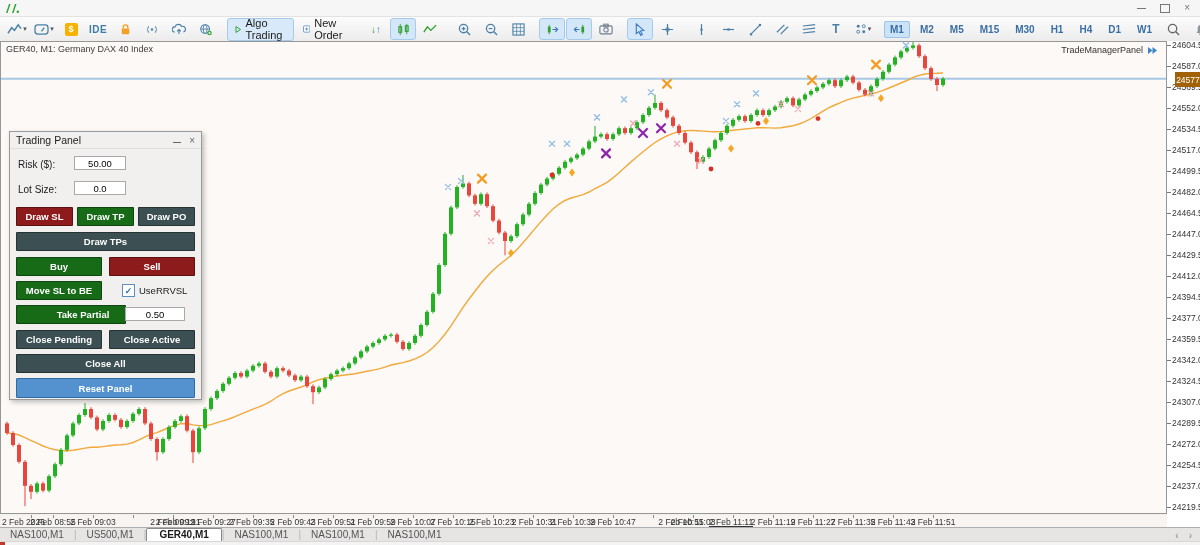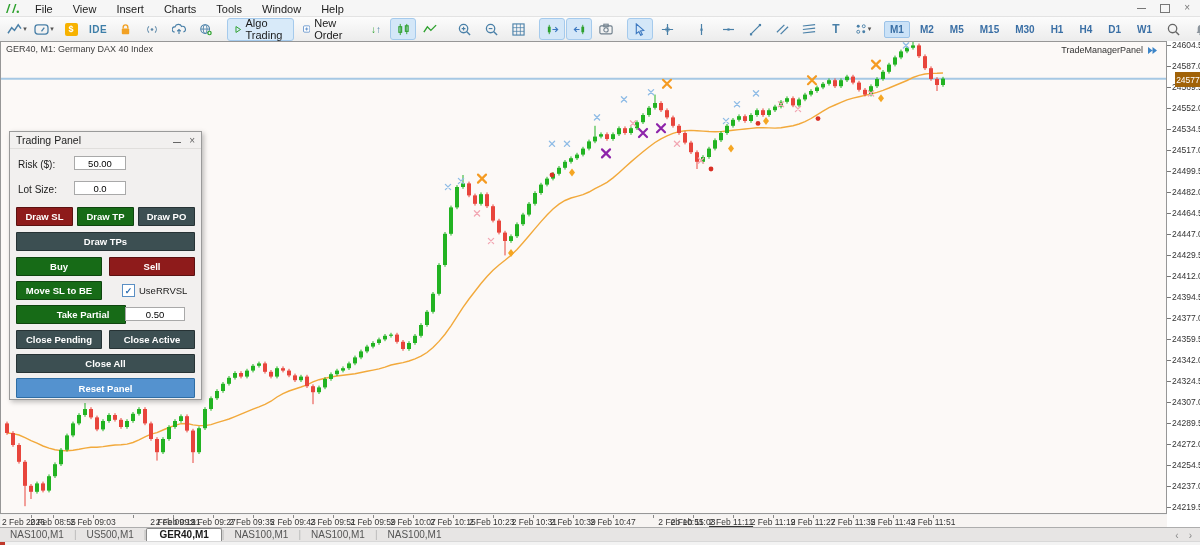--- a/index.html
+++ b/index.html
@@ -76,21 +76,20 @@
 </head>
 <body>
 
 <div class="menubar">
   <span class="logo">
     <svg width="16" height="11" viewBox="0 0 16 11">
         <path d="M2,10 L5,1 L6.5,1 L3.5,10 Z M8,10 L11,1 L12.5,1 L9.5,10 Z" fill="#2EA12E"></path>
         <circle cx="13.8" cy="8.8" r="1.2" fill="#2EA12E"></circle>
       </svg>
   </span>
-  <span id="menu-items"><span class="menu-item">File</span><span class="menu-item">View</span><span class="menu-item">Insert</span><span class="menu-item">Charts</span><span class="menu-item">Tools</span><span class="menu-item">Window</span><span class="menu-item">Help</span></span>
   <span class="winctl">
     <span class="wc-min"></span>
     <span class="wc-max"></span>
     <span class="wc-x">×</span>
   </span>
 </div>
 
 <div class="toolbar">
   <span class="tbtn">
     <svg width="15" height="13" viewBox="0 0 16 14">

